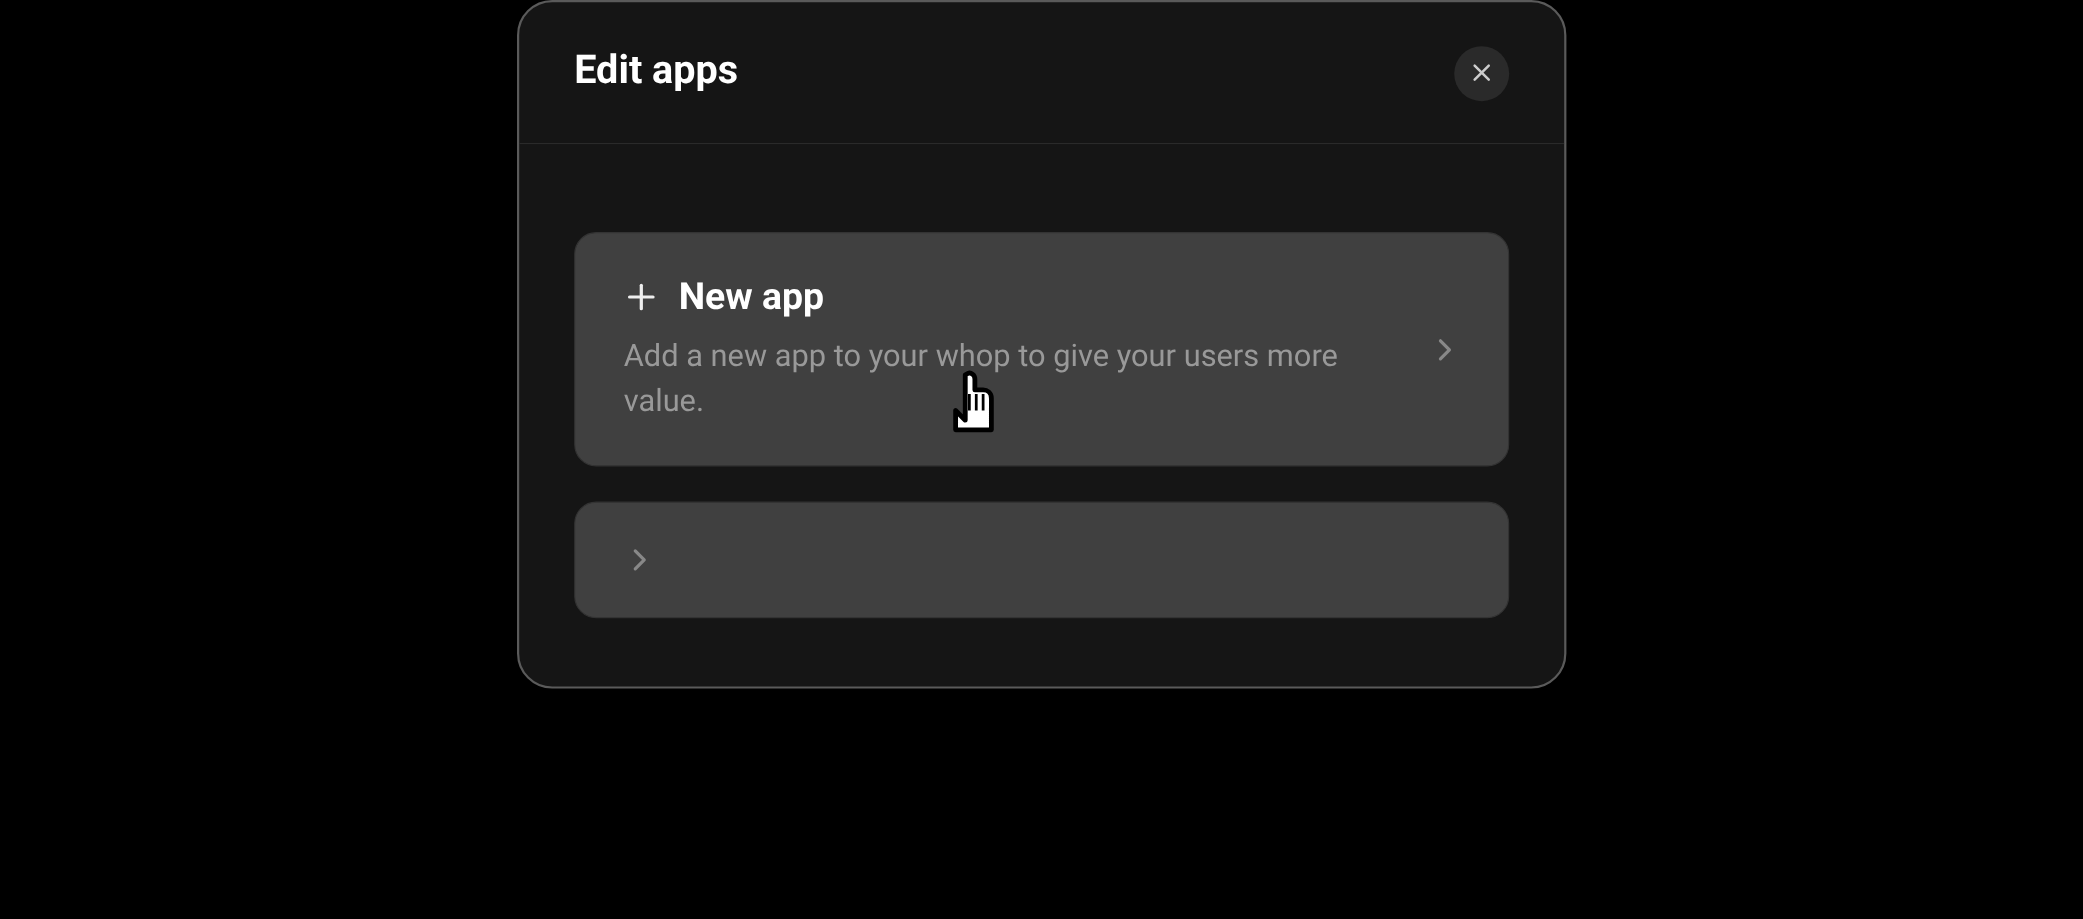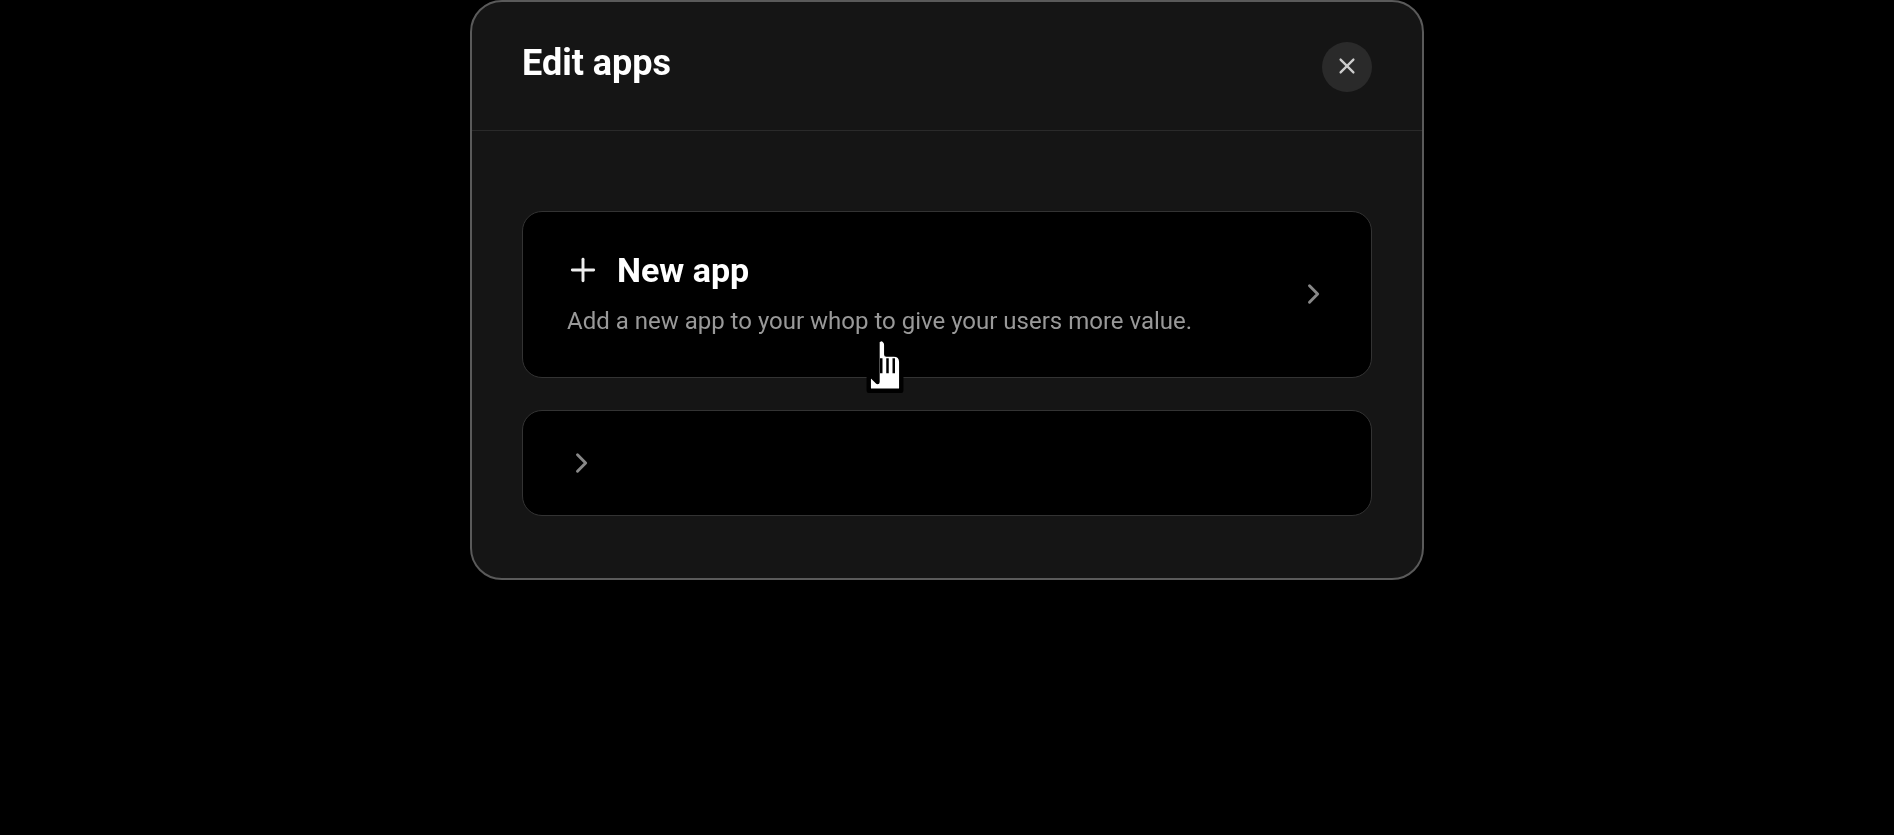--- a/index.html
+++ b/index.html
@@ -59,21 +59,21 @@
     .close-button svg {
       width: 22px;
       height: 22px;
     }
     
     .modal-body {
       padding: 80px 50px 30px 50px;
     }
     
     .option-card {
-      background: #000000;
+      background: #404040;
       border: 1px solid #333333;
       border-radius: 20px;
       padding: 38px 44px;
       display: flex;
       align-items: center;
       justify-content: space-between;
       cursor: pointer;
       margin-bottom: 32px;
       position: relative;
     }
@@ -106,21 +106,21 @@
     }
     
     .option-title {
       color: #ffffff;
       font-size: 34px;
       font-weight: 700;
     }
     
     .option-description {
       color: #999999;
-      font-size: 24px;
+      font-size: 28px;
       line-height: 1.45;
       max-width: 720px;
     }
     
     .chevron {
       color: #888888;
       display: flex;
       align-items: center;
     }
     

